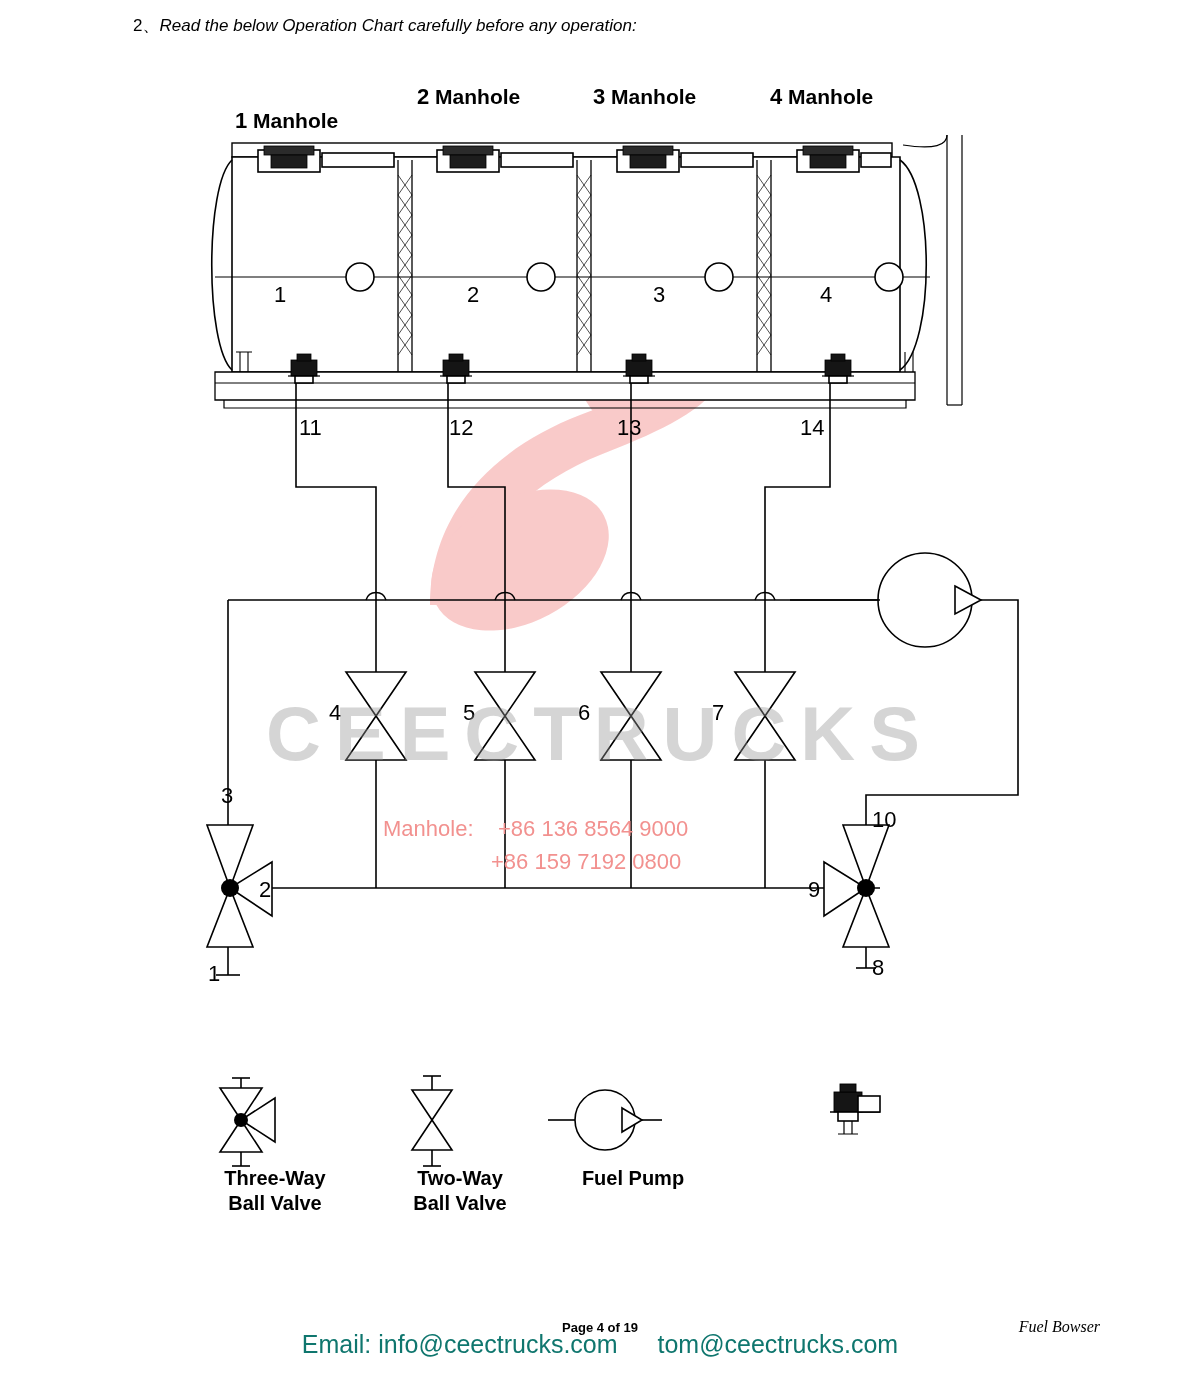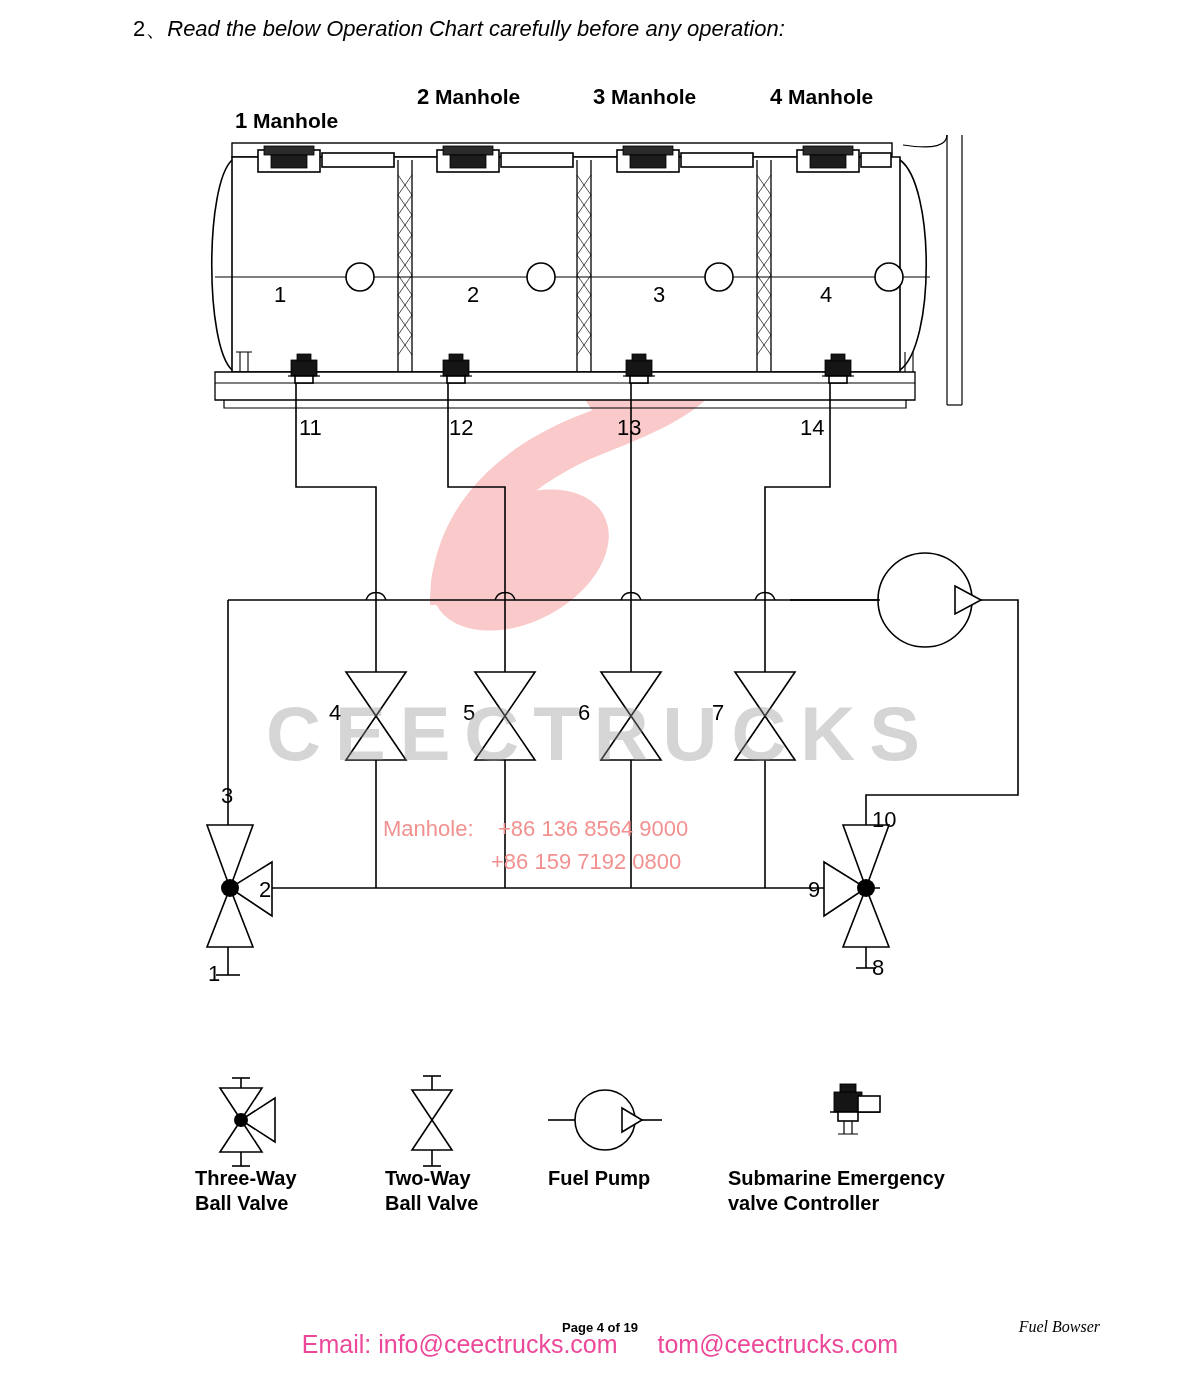--- a/index.html
+++ b/index.html
@@ -14,21 +14,21 @@
     font-family: "Liberation Sans", sans-serif;
     color: #000;
     overflow: hidden;
   }
 
   
   .heading {
     position: absolute;
     left: 133px;
     top: 14px;
-    font-size: 22px;
+    font-size: 17px;
     font-style: italic;
     font-family: "Liberation Sans", sans-serif;
     white-space: nowrap;
   }
   .heading .num { font-style: normal; }
 
   
   .manhole-row {
     position: absolute;
     left: 225px;
@@ -98,20 +98,21 @@
     left: 180px;
     top: 1070px;
     width: 900px;
     height: 180px;
   }
   .legend-label {
     position: absolute;
     font-size: 20px;
     font-weight: bold;
     line-height: 25px;
+    text-align: center;
   }
   .ll1 { left: 15px;  top: 96px; width: 160px; }
   .ll2 { left: 205px; top: 96px; width: 150px; }
   .ll3 { left: 368px; top: 96px; width: 170px; }
   .ll4 { left: 548px; top: 96px; width: 320px; }
 
   
   .page-num {
     position: absolute;
     left: 0;
@@ -121,21 +122,21 @@
     font-size: 13px;
     font-weight: bold;
   }
   .emails {
     position: absolute;
     left: 0;
     top: 1330px;
     width: 1200px;
     text-align: center;
     font-size: 25px;
-    color: #ec4899;
+    color: #0f766e;
     white-space: nowrap;
   }
   .emails .sep { display: inline-block; width: 26px; }
   .doc-title {
     position: absolute;
     right: 100px;
     top: 1318px;
     font-size: 16px;
     font-style: italic;
     font-family: "Liberation Serif", serif;
@@ -414,24 +415,20 @@
 
   <div class="legend-label ll1">
     <span>Three-Way</span><br>
     <span>Ball Valve</span>
   </div>
   <div class="legend-label ll2">
     <span>Two-Way</span><br>
     <span>Ball Valve</span>
   </div>
   <div class="legend-label ll3">Fuel Pump</div>
-  <div class="legend-label ll4">
-    <span>Submarine Emergency</span><br>
-    <span>valve Controller</span>
-  </div>
 </div>
 
 <div class="page-num">Page 4 of  19</div>
 <div class="emails">
   <span>Email:</span>
   <span>info@ceectrucks.com</span>
   <span class="sep"></span>
   <span>tom@ceectrucks.com</span>
 </div>
 <div class="doc-title">Fuel Bowser</div>

